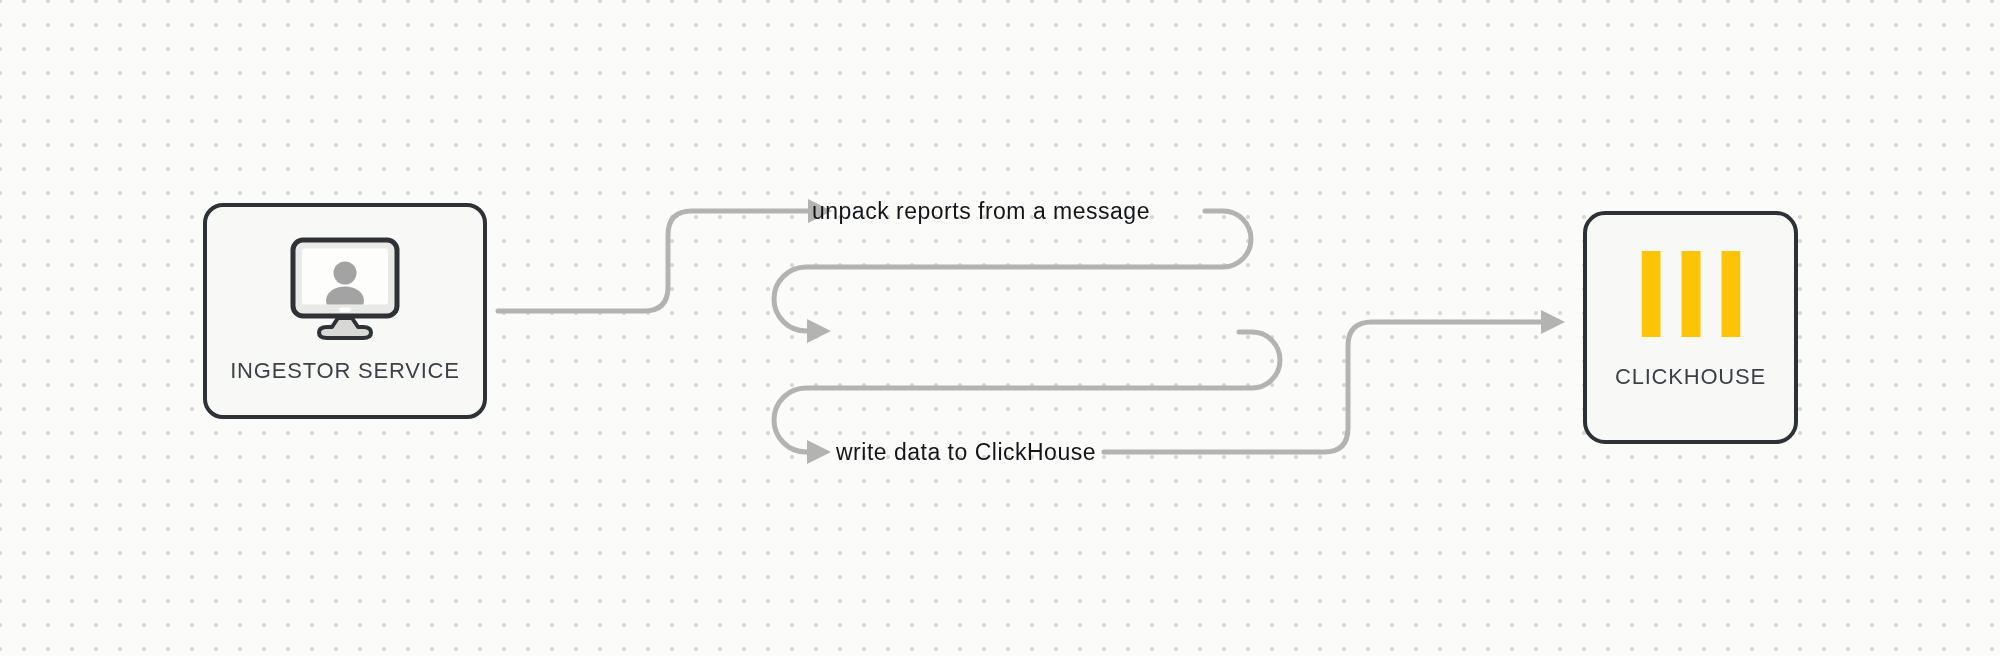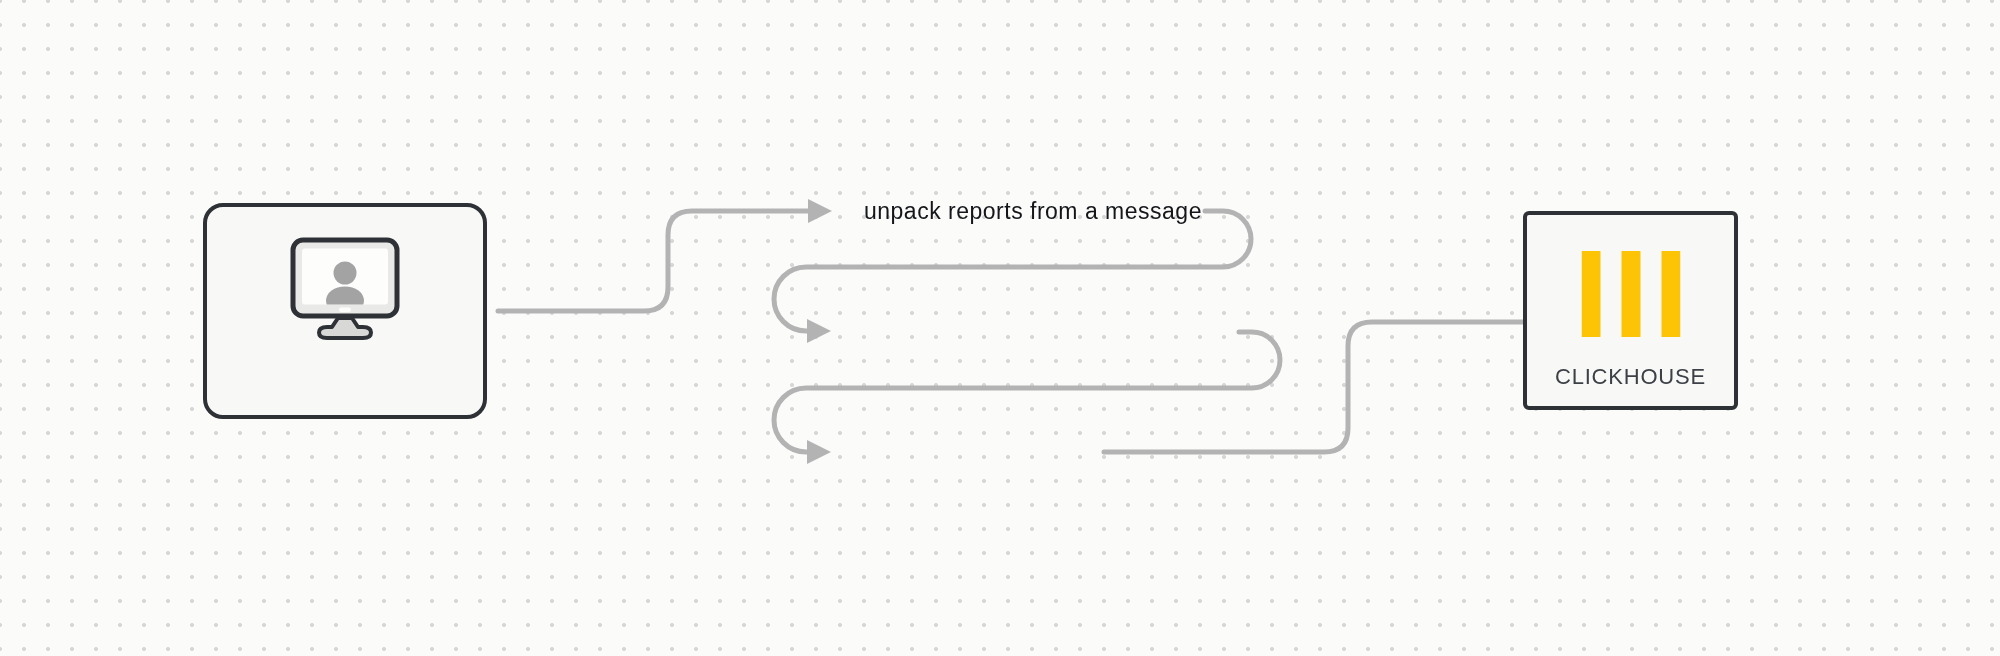--- a/index.html
+++ b/index.html
@@ -19,38 +19,38 @@
   .connectors{position:absolute; left:0; top:0; width:2000px; height:656px;}
   .connector-path{fill:none; stroke:var(--connector); stroke-width:5; stroke-linecap:round;}
   .arrow-head{fill:var(--connector); stroke:none;}
 
   .node{
     position:absolute; box-sizing:border-box;
     background:var(--node-fill);
     border:4px solid var(--node-border);
   }
   .node-ingestor{left:203px; top:203px; width:284px; height:216px; border-radius:20px;}
-  .node-clickhouse{left:1523px; top:211px; width:215px; height:199px; border-radius:6px;}
+  .node-clickhouse{left:1583px; top:211px; width:215px; height:233px; border-radius:22px;}
   .node-icon{position:absolute; left:50%; transform:translateX(-50%);}
   .monitor-icon{top:30px;}
   .clickhouse-icon{top:36px;}
   .node-label{
     position:absolute; left:0; width:100%; text-align:center;
     font-size:22px; line-height:28px; letter-spacing:0.8px;
     color:var(--node-label-text); white-space:nowrap;
   }
   .node-ingestor .node-label{top:150px;}
   .node-clickhouse .node-label{top:148px;}
 
   .step-label{
     position:absolute; transform:translateY(-50%);
     font-size:23px; letter-spacing:0.5px; white-space:nowrap;
     color:var(--step-label-text);
   }
-  .step-1{left:864px; top:211px;}
+  .step-1{left:812px; top:211px;}
   .step-2{left:835px; top:332px;}
   .step-3{left:836px; top:452px;}
 
   
   .m-body{fill:#e9e9e7; stroke:var(--node-border); stroke-width:5;}
   .m-screen{fill:#fdfdfc;}
   .m-person{fill:#a3a3a3;}
   .m-slot{fill:#fdfdfc;}
   .m-stand{fill:#d8d8d6; stroke:var(--node-border); stroke-width:4; stroke-linejoin:round;}
   .ch-bar{fill:var(--clickhouse-yellow);}
@@ -82,26 +82,28 @@
       <clipPath id="screenClip">
           <rect x="18" y="11.5" width="86" height="56" rx="3"></rect>
         </clipPath>
       <g class="m-person" clip-path="url(#screenClip)">
         <circle cx="61" cy="36" r="11.5"></circle>
         <ellipse cx="61" cy="63.5" rx="19" ry="14"></ellipse>
       </g>
       <rect class="m-slot" x="55" y="70.5" width="12" height="4.5" rx="2.2"></rect>
       <path class="m-stand" d="M 54 81 L 48 90 H 43 Q 35 90 35 95.5 Q 35 101 43 101 H 79 Q 87 101 87 95.5 Q 87 90 79 90 H 74 L 68 81 Z"></path>
     </svg>
+    <div class="node-label">INGESTOR SERVICE</div>
   </div>
 
   <div class="node node-clickhouse">
     <svg class="node-icon clickhouse-icon" width="99" height="86" viewBox="0 0 99 86" xmlns="http://www.w3.org/2000/svg" aria-hidden="true">
       <rect class="ch-bar" x="0" y="0" width="19" height="86"></rect>
       <rect class="ch-bar" x="40" y="0" width="19" height="86"></rect>
       <rect class="ch-bar" x="80" y="0" width="19" height="86"></rect>
     </svg>
     <div class="node-label">CLICKHOUSE</div>
   </div>
 
   <div class="step-label step-1">unpack reports from a message</div>
+  <div class="step-label step-3">write data to ClickHouse</div>
 
 </div>
 
 </body></html>

